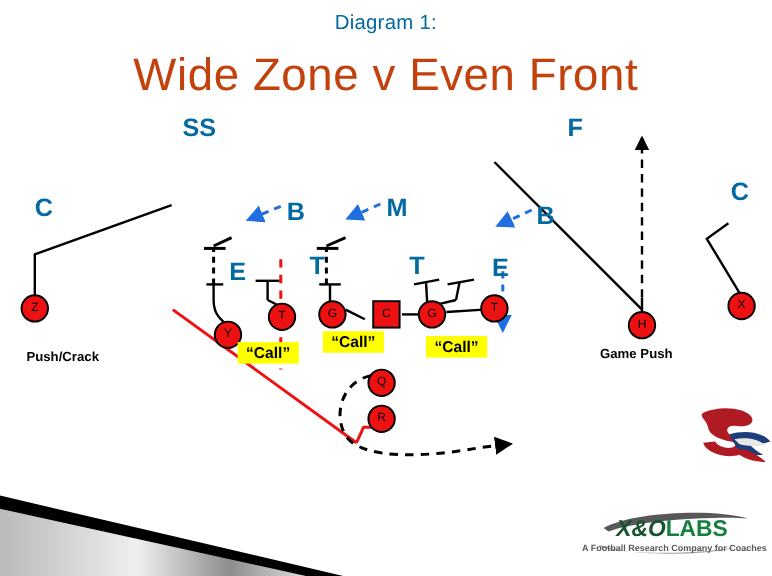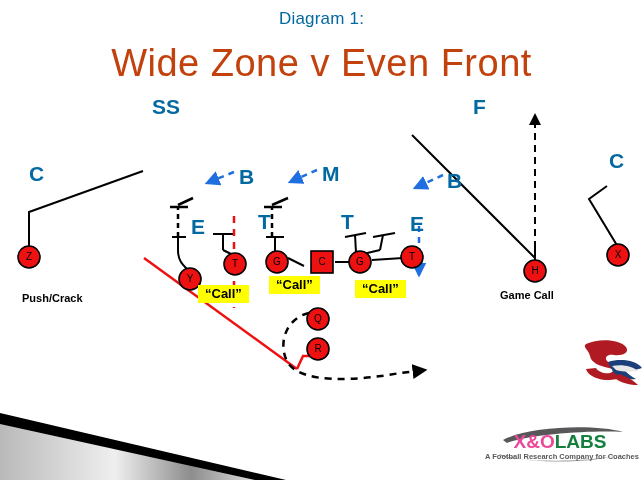--- a/index.html
+++ b/index.html
@@ -40,21 +40,21 @@
     text-align:center;line-height:1;pointer-events:none;
   }
 
   
   .eagle-logo{position:absolute;left:578px;top:338px;width:65px;height:58px;}
   .xo-logo{position:absolute;left:485px;top:424px;width:150px;height:40px;}
   .xo-word{
     position:absolute;left:0;top:8px;width:150px;text-align:center;
     font-size:19px;font-weight:bold;line-height:1;white-space:nowrap;
   }
-  .xo-x{color:#ec4899;}
+  .xo-x{color:#14532d;font-style:italic;}
   .xo-labs{color:#15803d;}
   .xo-tag{
     position:absolute;left:0;top:28px;width:150px;text-align:left;
     font-size:7.5px;color:#58585a;font-weight:bold;white-space:nowrap;
   }
 </style>
 </head>
 <body>
 
 <div id="slide">
@@ -198,21 +198,21 @@
       <div class="player-letter" style="left: 608px; top: 250px; width: 20px;">X</div>
     </div>
 
   <div id="call-tags">
       <div class="lbl call" style="left: 198px; top: 285px;">“Call”</div>
       <div class="lbl call" style="left: 269px; top: 276px;">“Call”</div>
       <div class="lbl call" style="left: 355px; top: 280px;">“Call”</div>
     </div>
 
   <div class="lbl note" id="push-crack" style="left: 2px; top: 293px; margin-left: 20px;">Push/Crack</div>
-  <div class="lbl note" id="game-block" style="left: 500px; top: 290px;">Game Call</div>
+  <div class="lbl note" id="game-block" style="left: 500px; top: 290px;">Game Push</div>
 
   <svg class="eagle-logo" viewBox="0 0 65 58">
     <path d="M8,6 C20,0 42,1 48,9 C52,15 44,18 36,17 C30,16 26,19 29,23
              C32,27 44,26 47,31 C50,37 40,43 27,42 C17,41 9,36 8,31
              L18,30 C20,34 27,36 32,35 C36,34 36,31 31,30
              C22,28 13,25 12,18 C11,12 4,9 8,6 z" fill="#b01a22"></path>
     <path d="M30,24 C42,20 58,22 64,30 C58,32 52,33 46,32
              C50,36 54,39 58,41 C50,42 42,40 36,35
              C34,31 31,28 30,24 z" fill="#1c3f7a"></path>
     <path d="M34,28 C44,26 54,28 60,33 C52,34 44,34 38,32 z" fill="#e8e8e8"></path>

